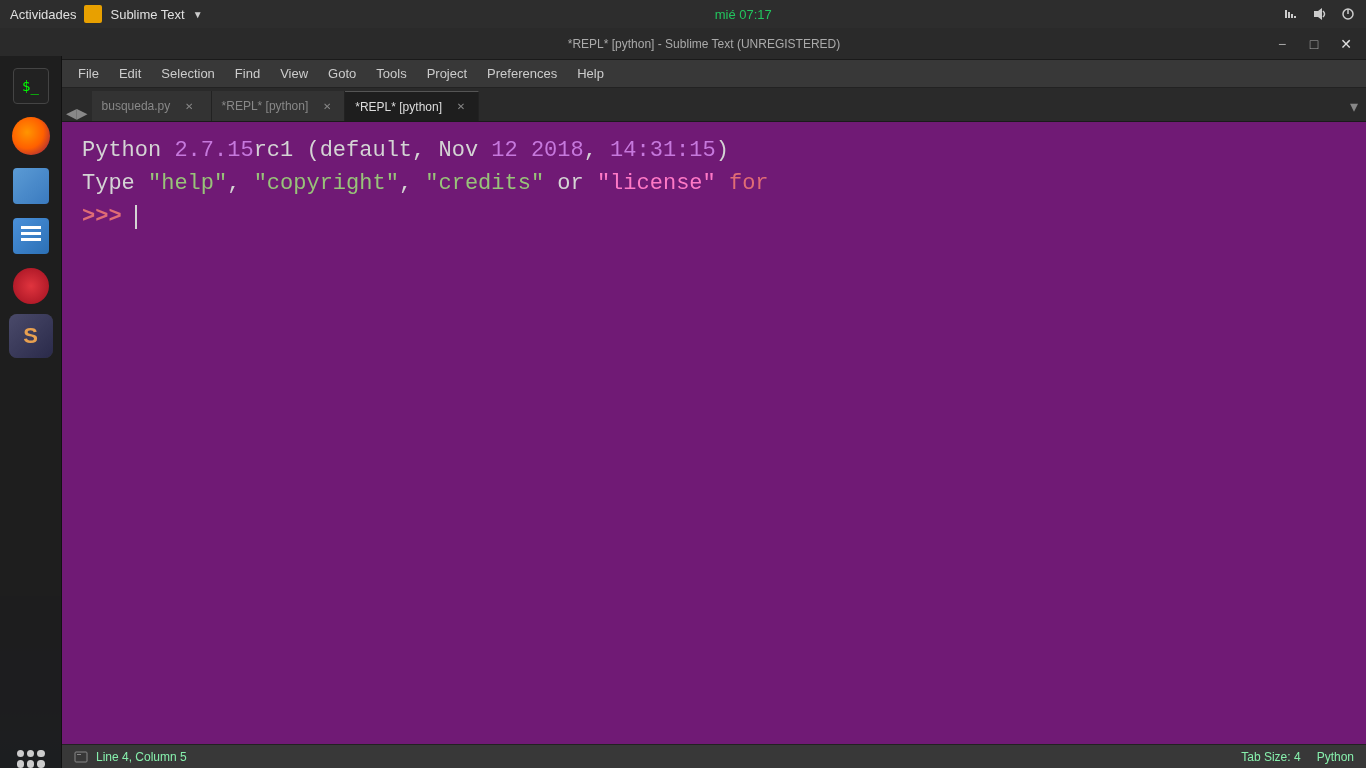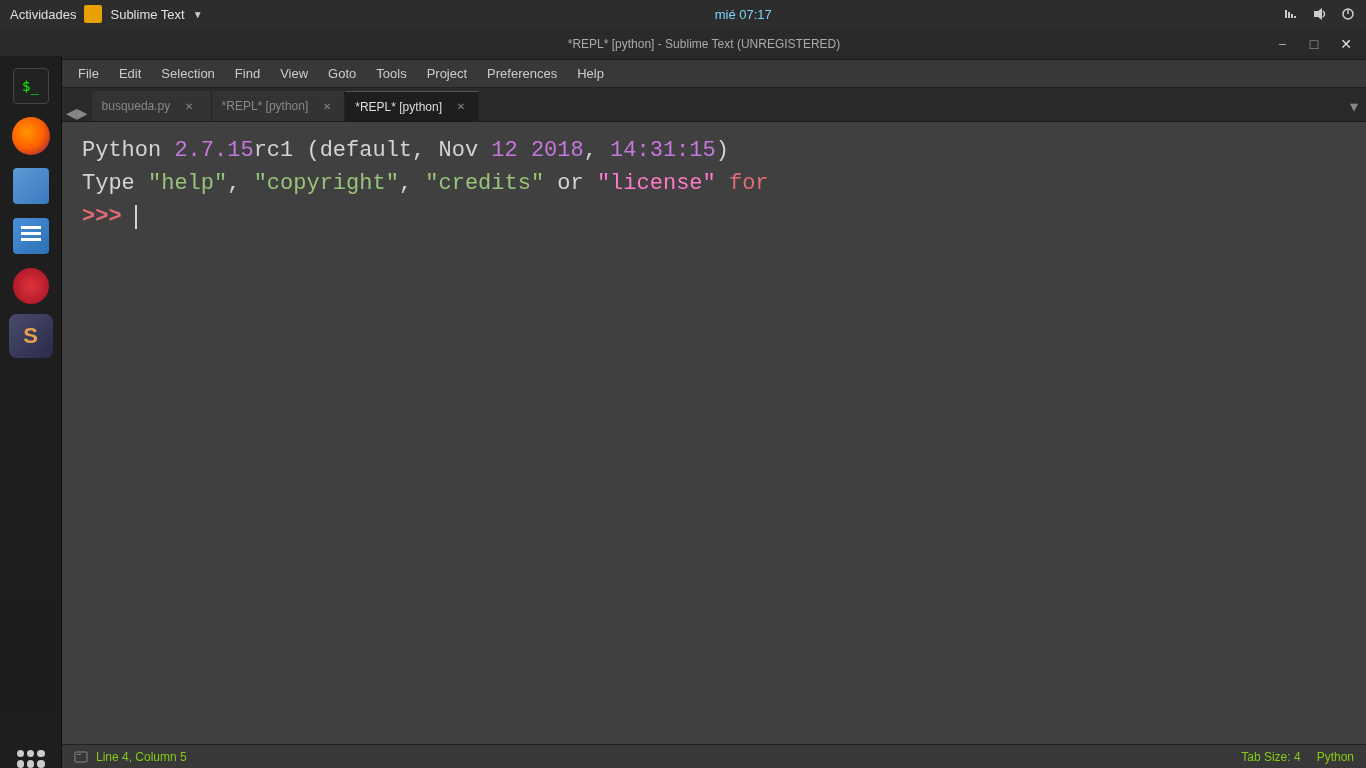--- a/index.html
+++ b/index.html
@@ -14,21 +14,21 @@
       align-items: center;
       justify-content: space-between;
       color: #e0e0e0;
       font-size: 13px;
       padding: 8px 10px;
     }
     #system-bar-left { display: flex; align-items: center; gap: 8px; }
     #system-bar-left .actividades { color: #e0e0e0; cursor: pointer; }
     #system-bar-left .app-icon { width: 18px; height: 18px; background: #e8a000; border-radius: 2px; display: inline-block; }
     #system-bar-left .app-name { color: #e0e0e0; }
-    #system-bar-center { color: #7dd3fc; }
+    #system-bar-center { color: #22c55e; }
     #system-bar-right { display: flex; align-items: center; gap: 12px; }
     .sys-icon { width: 16px; height: 16px; display: inline-flex; align-items: center; justify-content: center; color: #ccc; font-size: 12px; cursor: pointer; }
 
     
     #title-bar {
       height: 32px;
       background: #2a2a2a;
       display: flex;
       align-items: center;
       justify-content: space-between;
@@ -134,21 +134,21 @@
       display: flex;
       align-items: center;
       padding: 0 8px;
       color: #888;
       cursor: pointer;
     }
 
     
     #editor-area {
       flex: 1;
-      background: #404040;
+      background: #701a75;
       padding: 12px 20px;
       overflow: auto;
       font-family: 'Courier New', Courier, monospace;
       font-size: 22px;
       line-height: 1.5;
     }
 
     
     .repl-line { display: block; white-space: pre; }
     .color-white { color: #d4d4d4; }
@@ -171,21 +171,21 @@
 
     
     #status-bar {
       height: 24px;
       background: #383838;
       display: flex;
       align-items: center;
       justify-content: space-between;
       padding: 0 12px;
       font-size: 12px;
-      color: #84cc16;
+      color: #86efac;
       border-top: 1px solid #222;
     }
     #status-left { display: flex; align-items: center; gap: 8px; }
     #status-right { display: flex; align-items: center; gap: 16px; }
 
     
     #dock {
       width: 62px;
       height: 740px;
       background: rgba(30,30,30,0.95);

